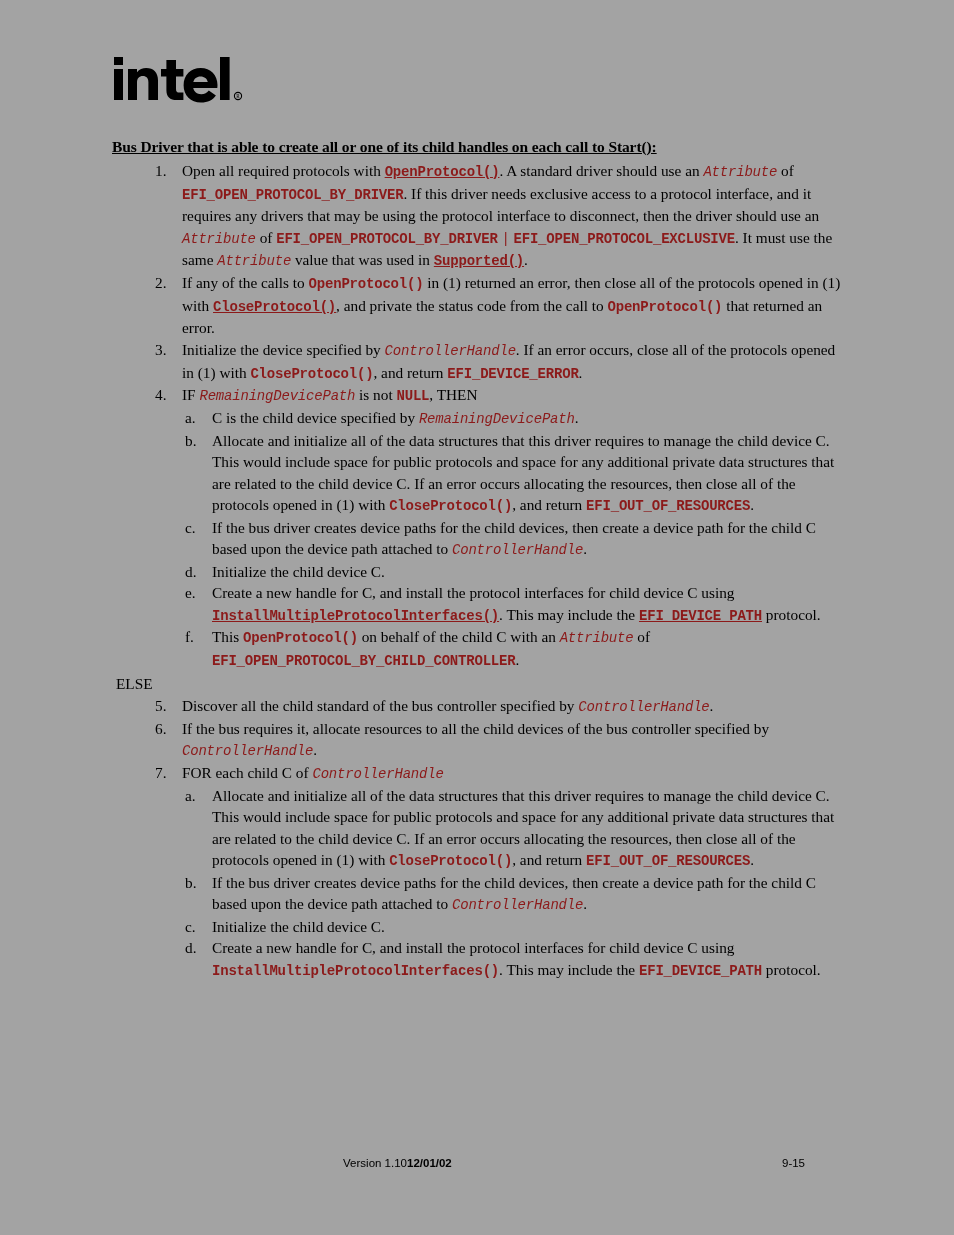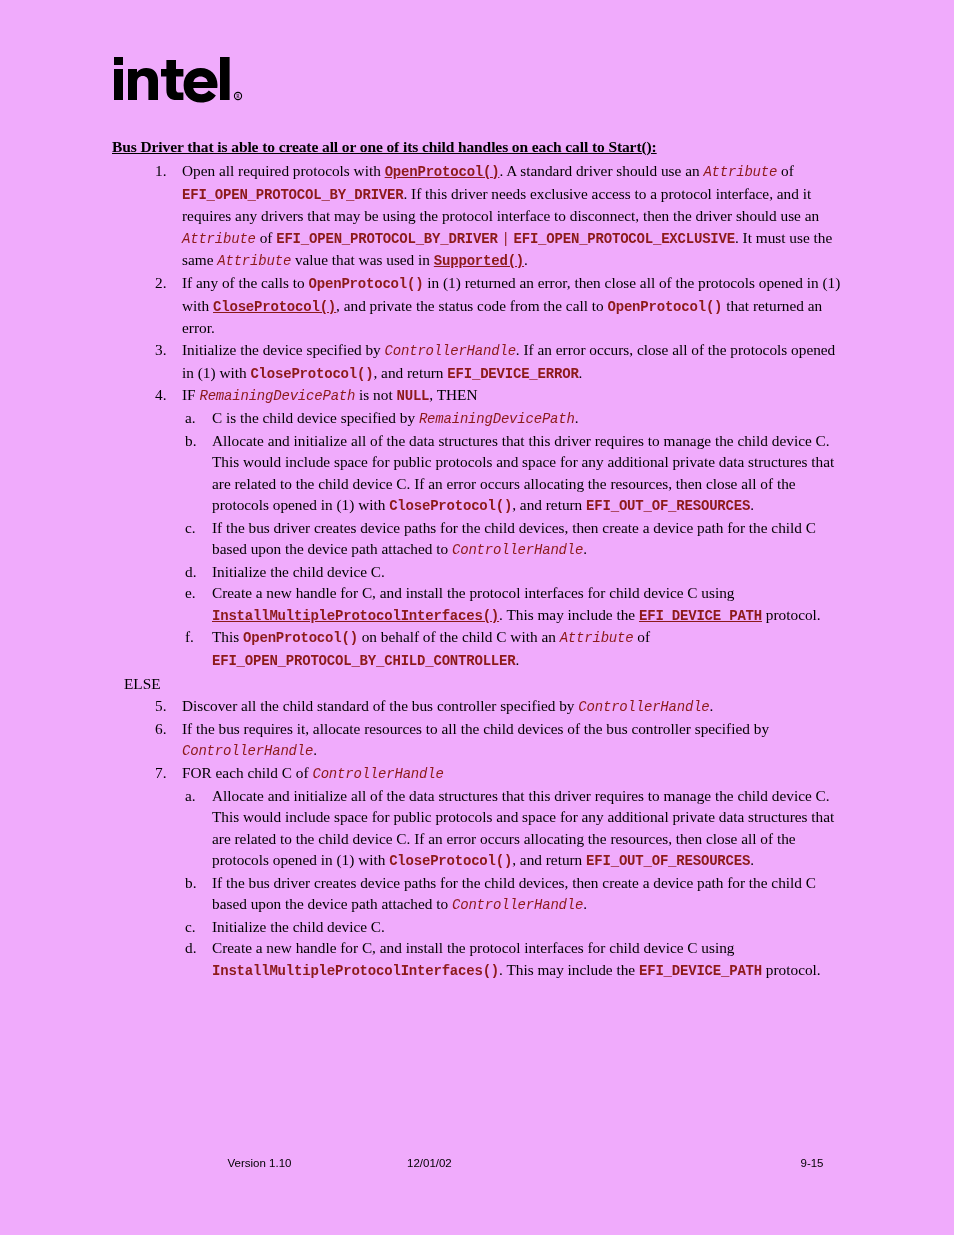--- a/index.html
+++ b/index.html
@@ -10,21 +10,21 @@
   }
   body {
     font-family: "Liberation Serif", "DejaVu Serif", serif;
     color: #000000;
   }
   .page {
     position: relative;
     width: 954px;
     height: 1235px;
     margin: 0 auto;
-    background: #f0abfc;
+    background: #a3a3a3;
     overflow: hidden;
   }
 
   
   .logo {
     position: absolute;
     left: 112px;
     top: 54px;
     width: 150px;
     height: 60px;
@@ -81,21 +81,21 @@
     left: 73px;
     top: 0;
     width: 24px;
     text-align: left;
   }
   .marker { font-size: 15.3px; }
 
   .else-kw {
     font-size: 15.3px;
     line-height: 1.405;
-    margin: 1px 0 1px 12px;
+    margin: 1px 0 1px 4px;
     padding-left: 0px;
   }
 
   
   .code {
     font-family: "Liberation Mono", "DejaVu Sans Mono", monospace;
     color: #8C1A1A;
     font-size: 14px;
     letter-spacing: -0.2px;
   }
@@ -108,23 +108,23 @@
   .footer {
     position: absolute;
     left: 112px;
     top: 1157px;
     width: 730px;
     font-family: "Liberation Sans", "DejaVu Sans", sans-serif;
     font-size: 11.5px;
     color: #000000;
     display: flex;
   }
-  .footer .f-left   { flex: 0 0 295px; text-align: center; }
-  .footer .f-center { flex: 1 1 auto;  text-align: left; }
-  .footer .f-right  { flex: 0 0 60px;  text-align: center; }
+  .footer .f-left   { flex: 0 0 295px; text-align: right; }
+  .footer .f-center { flex: 1 1 auto;  text-align: left; font-weight: bold; }
+  .footer .f-right  { flex: 0 0 60px;  text-align: left; }
 </style>
 </head>
 <body>
 
 <div class="page">
 
   <div class="logo">
     <svg width="150" height="60" viewBox="0 0 150 60" xmlns="http://www.w3.org/2000/svg" aria-label="intel">
       <g fill="#000000">
 

